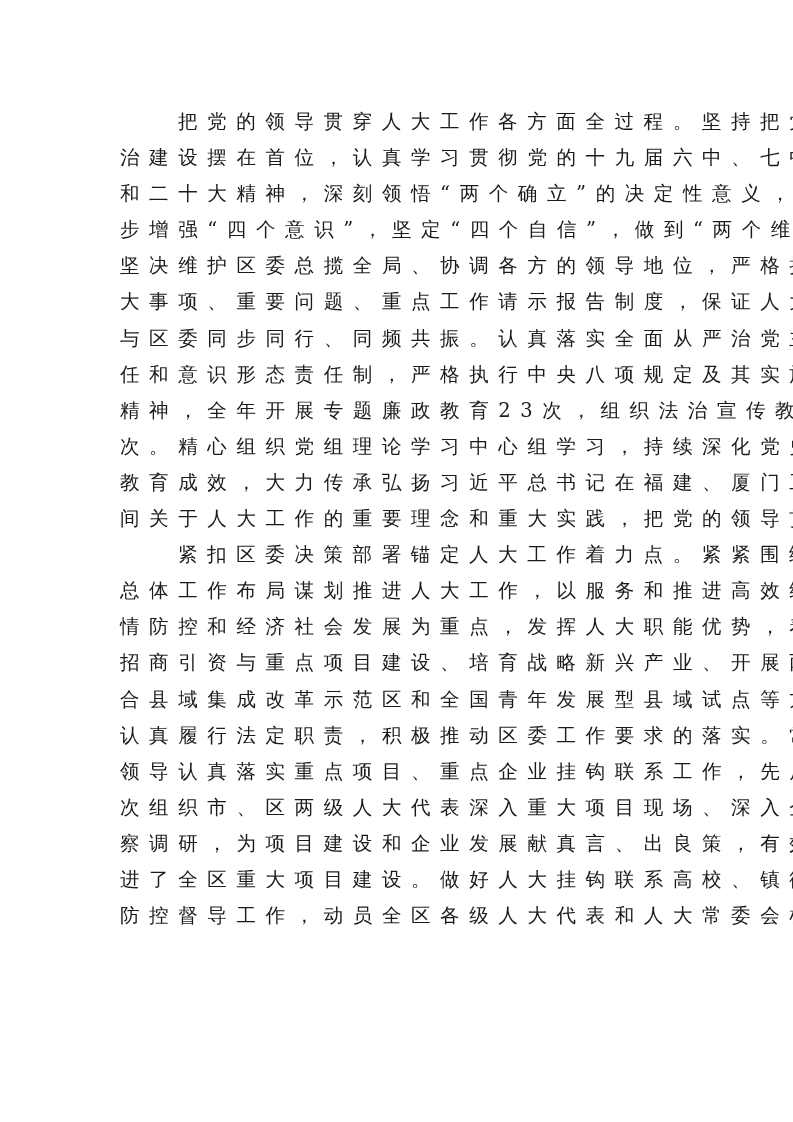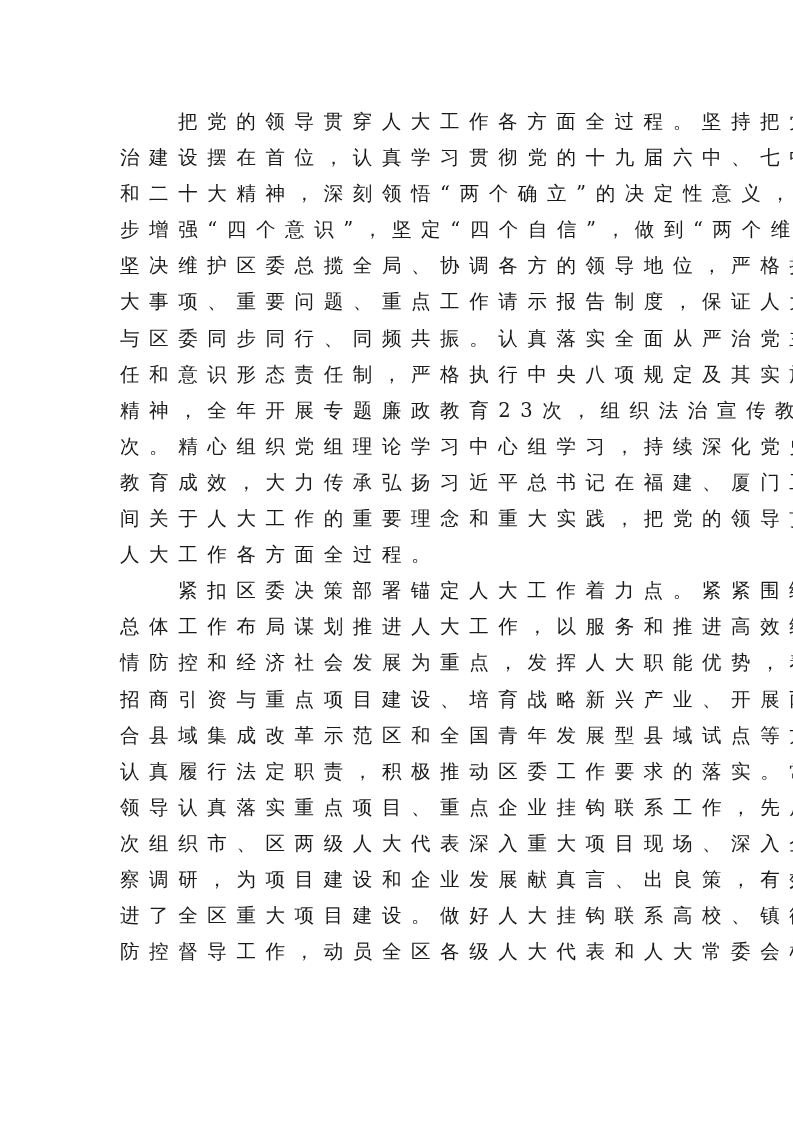--- a/index.html
+++ b/index.html
@@ -31,21 +31,20 @@
     <div class="line">和二十大精神，深刻领悟“两个确立”的决定性意义，进一</div>
     <div class="line">步增强“四个意识”，坚定“四个自信”，做到“两个维护”。</div>
     <div class="line">坚决维护区委总揽全局、协调各方的领导地位，严格执行重</div>
     <div class="line">大事项、重要问题、重点工作请示报告制度，保证人大工作</div>
     <div class="line">与区委同步同行、同频共振。认真落实全面从严治党主体责</div>
     <div class="line">任和意识形态责任制，严格执行中央八项规定及其实施细则</div>
     <div class="line">精神，全年开展专题廉政教育23次，组织法治宣传教育12</div>
     <div class="line">次。精心组织党组理论学习中心组学习，持续深化党史学习</div>
     <div class="line">教育成效，大力传承弘扬习近平总书记在福建、厦门工作期</div>
     <div class="line">间关于人大工作的重要理念和重大实践，把党的领导贯穿于</div>
-    <div class="line">人大工作各方面全过程。</div>
   </div>
   <div>
     <div class="line indent">紧扣区委决策部署锚定人大工作着力点。紧紧围绕区委</div>
     <div class="line">总体工作布局谋划推进人大工作，以服务和推进高效统筹疫</div>
     <div class="line">情防控和经济社会发展为重点，发挥人大职能优势，着力在</div>
     <div class="line">招商引资与重点项目建设、培育战略新兴产业、开展两岸融</div>
     <div class="line">合县域集成改革示范区和全国青年发展型县域试点等方面，</div>
     <div class="line">认真履行法定职责，积极推动区委工作要求的落实。常委会</div>
     <div class="line">领导认真落实重点项目、重点企业挂钩联系工作，先后12</div>
     <div class="line">次组织市、区两级人大代表深入重大项目现场、深入企业视</div>

